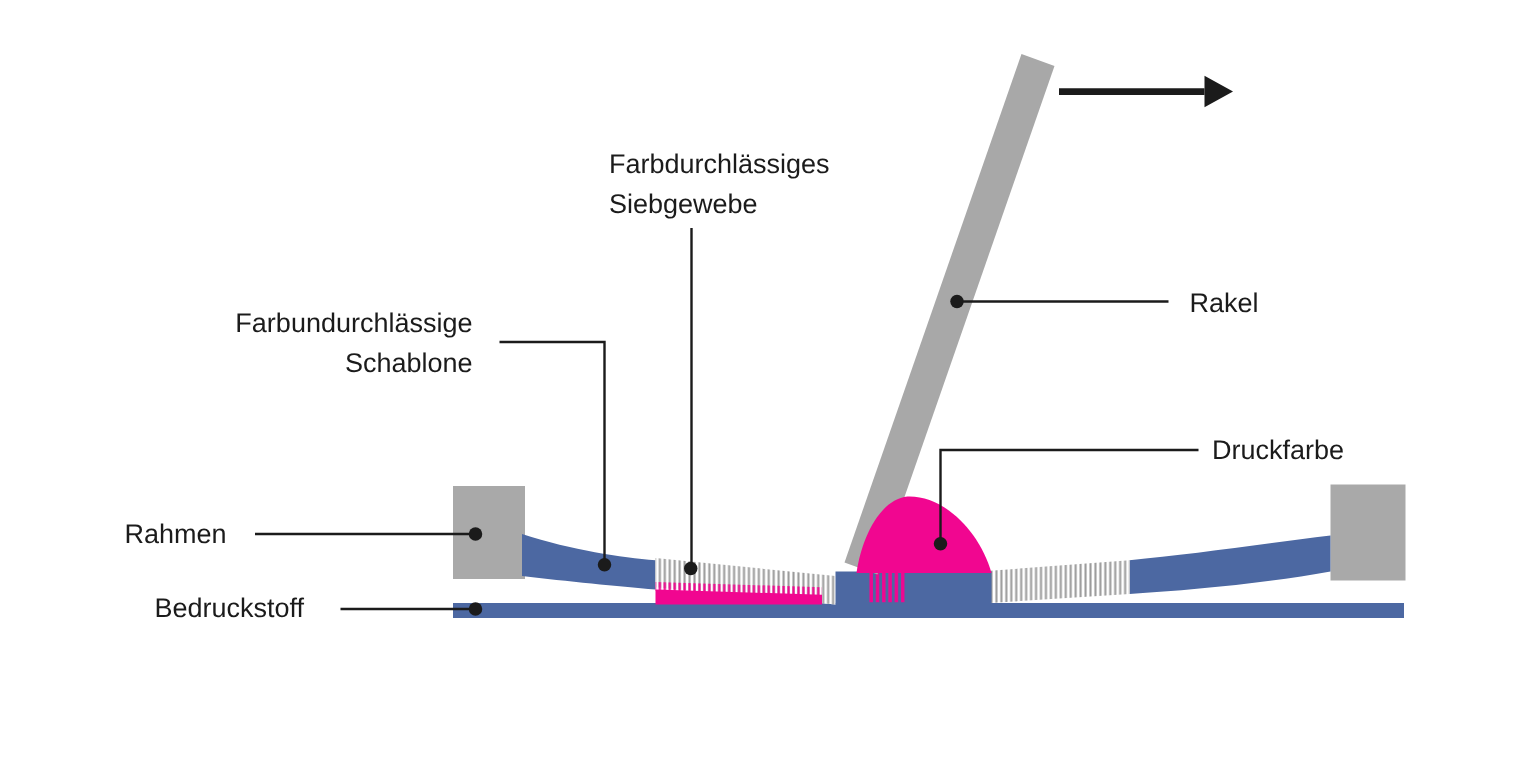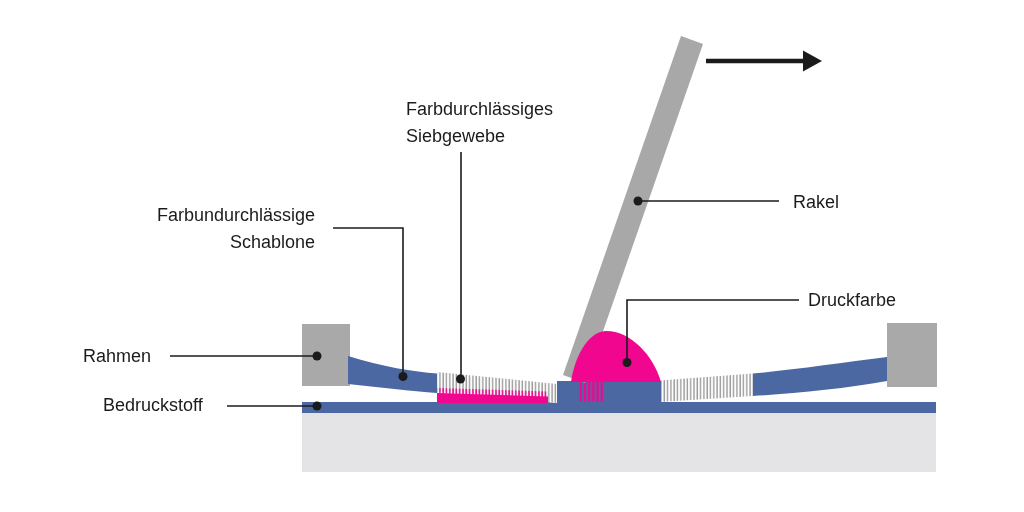--- a/index.html
+++ b/index.html
@@ -6,21 +6,21 @@
     --c-mesh_blue:#4c68a2;
     --c-ink_pink:#f10690;
     --c-frame_gray:#a9a9a9;
     --c-squeegee_gray:#a8a8a8;
     --c-table_gray:#e4e4e6;
     --c-hatch_gray:#9a9a9a;
     --c-line_black:#1b1b1b;
     --c-background:#ffffff;
   }
   html,body{margin:0;padding:0;background:var(--c-background);}
-  .stage{width:1024px;height:512px;position:relative;background:var(--c-background);overflow:hidden;}
+  .stage{width:1024px;height:412px;position:relative;background:var(--c-background);overflow:hidden;}
   svg text{
     font-family:"Liberation Sans", sans-serif;
     font-size:18px;
     fill:var(--c-line_black);
   }
   .leader{stroke:var(--c-line_black);stroke-width:1.6;fill:none;}
   .dot{fill:var(--c-line_black);}
 </style>
 </head>
 <body>

